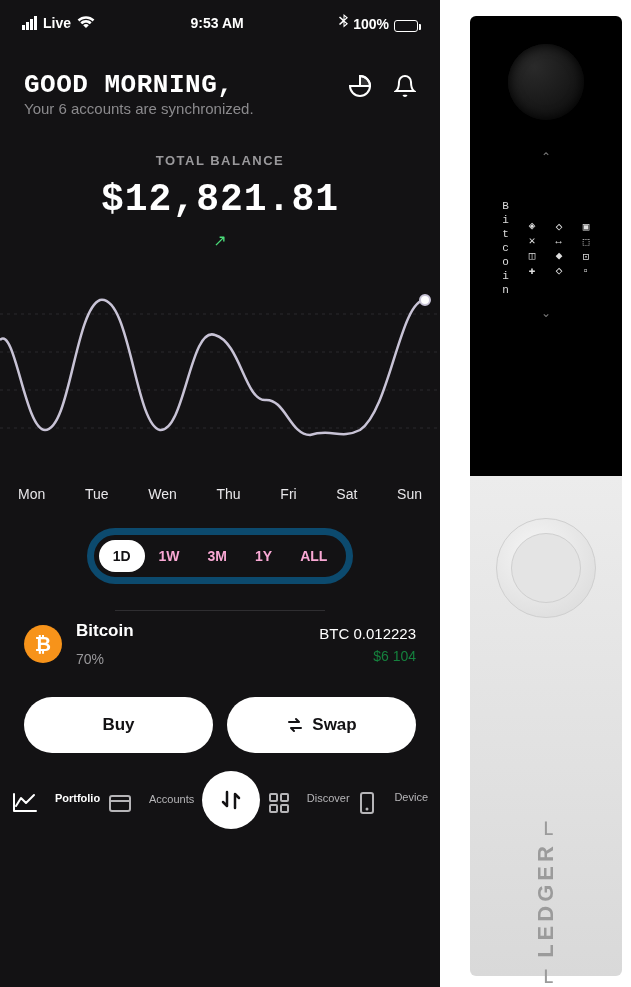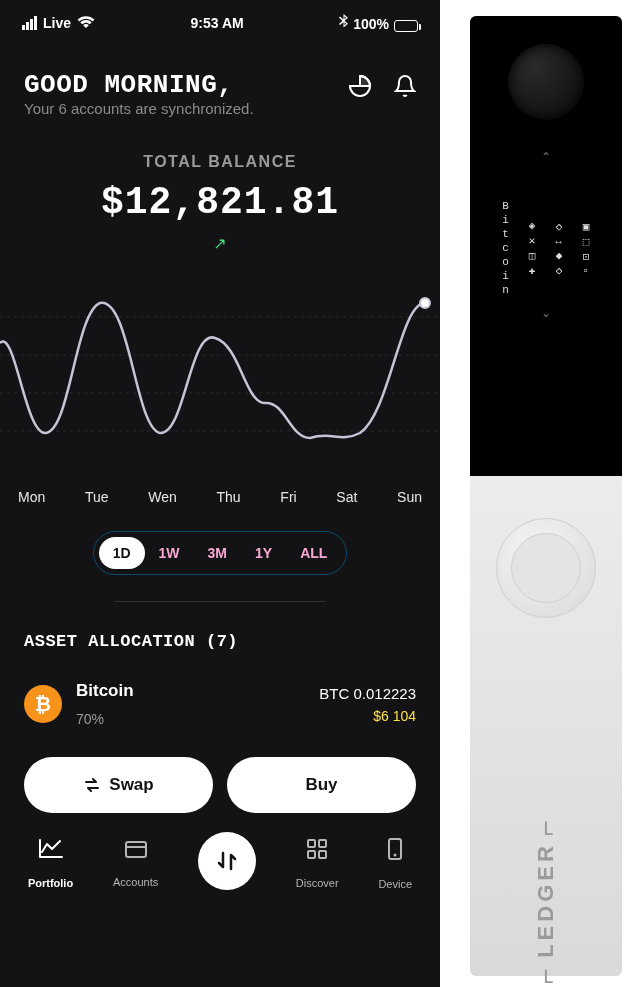--- a/index.html
+++ b/index.html
@@ -51,39 +51,39 @@
   font-size: 26px;
   font-weight: 700;
   letter-spacing: 0.5px;
   font-family: "Courier New", monospace;
 }
 .subtext { color: #8b8a8d; font-size: 15px; }
 .header-icons { display:flex; gap:22px; align-items:center; margin-top:4px;}
 .icon-btn { background:none; border:none; color:#fff; cursor:pointer; }
 
 .balance-section { text-align:center; padding: 30px 0 12px; }
-.balance-label { color:#9a999c; font-size:16px; letter-spacing:1.5px; font-weight:600; }
+.balance-label { color:#9a999c; font-size:13px; letter-spacing:1.5px; font-weight:600; }
 .balance-value {
   font-family: "Courier New", monospace;
   font-size: 38px;
   font-weight: 700;
   margin-top: 10px;
   letter-spacing: 1px;
 }
 .trend-arrow { color:#4bdd7a; font-size:16px; margin-top:10px; display:inline-block; }
 
 .chart-area { position:relative; height:190px; margin-top:18px; }
 .chart-area svg { width:100%; height:100%; display:block; }
 .grid-line { stroke:#2a292c; stroke-width:1; stroke-dasharray:3 4; }
 .chart-path { fill:none; stroke:#c8c3d6; stroke-width:2.5; }
 .chart-dot { fill:#fff; stroke:#c8c3d6; stroke-width:2; }
 
 .days { display:flex; justify-content:space-between; padding:16px 18px 0; color:#e8e7ea; font-size:14px; }
 .range-pills {
-  display:flex; gap:0; margin:26px auto 0; border:1px solid #0c4a6e;
+  display:flex; gap:0; margin:26px auto 0; border:7px solid #0c4a6e;
   border-radius:28px; padding:5px; width:fit-content;
 }
 .range-pill {
   border:none; background:none; color:#f9a8d4; font-size:14px; font-weight:600;
   padding:8px 14px; border-radius:24px; cursor:pointer;
 }
 .range-pill.active { background:#fff; color:#131214; }
 .divider { height:1px; background:#2f2e31; margin:26px auto 0; width:210px; }
 
 .section-title {
@@ -96,37 +96,37 @@
 }
 .asset-left { display:flex; align-items:center; gap:14px; }
 .coin-badge {
   width:38px; height:38px; border-radius:50%; background:#f7931a;
   display:flex; align-items:center; justify-content:center; color:#fff; font-weight:bold; font-size:20px;
 }
 .asset-name { font-size:17px; font-weight:600; }
 .asset-pct { color:#9a999c; font-size:14px; margin-top:10px; }
 .asset-right { text-align:right; }
 .asset-amount { font-size:15px; }
-.asset-value { color:#fde047; font-size:14px; margin-top:6px; }
+.asset-value { color:#15803d; font-size:14px; margin-top:6px; }
 
 .action-buttons {
   display:flex; gap:14px; padding:20px 24px 14px;
 }
 .pill-btn {
   flex:1; background:#fff; color:#131214; border:none; border-radius:36px;
   padding:18px 0; font-size:17px; font-weight:700; cursor:pointer;
   display:flex; align-items:center; justify-content:center; gap:8px;
 }
 
 .bottom-nav {
   display:flex; justify-content:space-around; align-items:center;
   padding:10px 8px 18px; border-top:none; position:relative;
 }
 .nav-item {
-  display:flex; flex-direction:column; align-items:center; gap:17px;
+  display:flex; flex-direction:row; align-items:flex-start; gap:17px;
   color:#b6b5b8; font-size:11px; background:none; border:none; cursor:pointer;
 }
 .nav-item.active { color:#fff; font-weight:600; }
 .nav-center {
   width:58px; height:58px; border-radius:50%; background:#fff; color:#131214;
   display:flex; align-items:center; justify-content:center; margin-top:-6px;
   border:none; cursor:pointer;
 }
 
 
@@ -254,45 +254,44 @@
   <div class="range-pills">
     <button class="range-pill active">1D</button>
     <button class="range-pill">1W</button>
     <button class="range-pill">3M</button>
     <button class="range-pill">1Y</button>
     <button class="range-pill">ALL</button>
   </div>
 
   <div class="divider"></div>
 
-  <div class="section-title">ASSET ALLOCATION (7)</div>
 
   <div class="asset-row">
     <div class="asset-left">
       <div class="coin-badge">₿</div>
       <div>
         <div class="asset-name">Bitcoin</div>
         <div class="asset-pct">70%</div>
       </div>
     </div>
     <div class="asset-right">
       <div class="asset-amount">BTC 0.012223</div>
       <div class="asset-value">$6 104</div>
     </div>
   </div>
 
   <div class="action-buttons">
     <button class="pill-btn">
+      <span>Buy</span>
+    </button>
+    <button class="pill-btn">
       <svg width="18" height="18" viewBox="0 0 18 18">
           <path d="M3 6 L13 6 L10 3 M15 12 L5 12 L8 15" fill="none" stroke="#131214" stroke-width="2" stroke-linecap="round" stroke-linejoin="round"></path>
         </svg>
       <span>Swap</span>
-    </button>
-    <button class="pill-btn">
-      <span>Buy</span>
     </button>
   </div>
 
   <div class="bottom-nav">
     <button class="nav-item active">
       <svg width="26" height="22" viewBox="0 0 26 22">
           <path d="M2 19 L2 2 M2 19 L24 19 M4 14 L9 6 L14 11 L22 3" fill="none" stroke="#fff" stroke-width="2" stroke-linecap="round" stroke-linejoin="round"></path>
         </svg>
       <span>Portfolio</span>
     </button>

